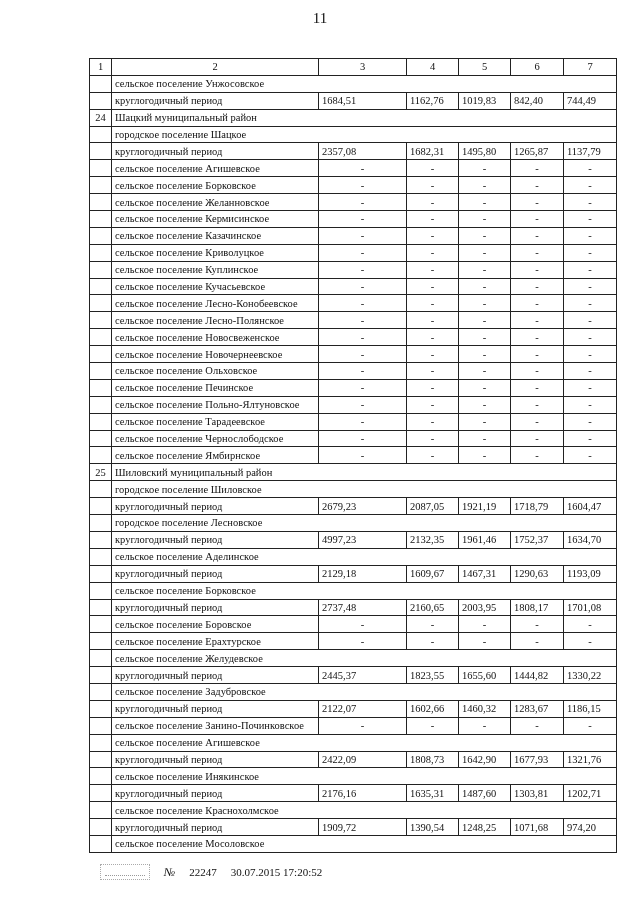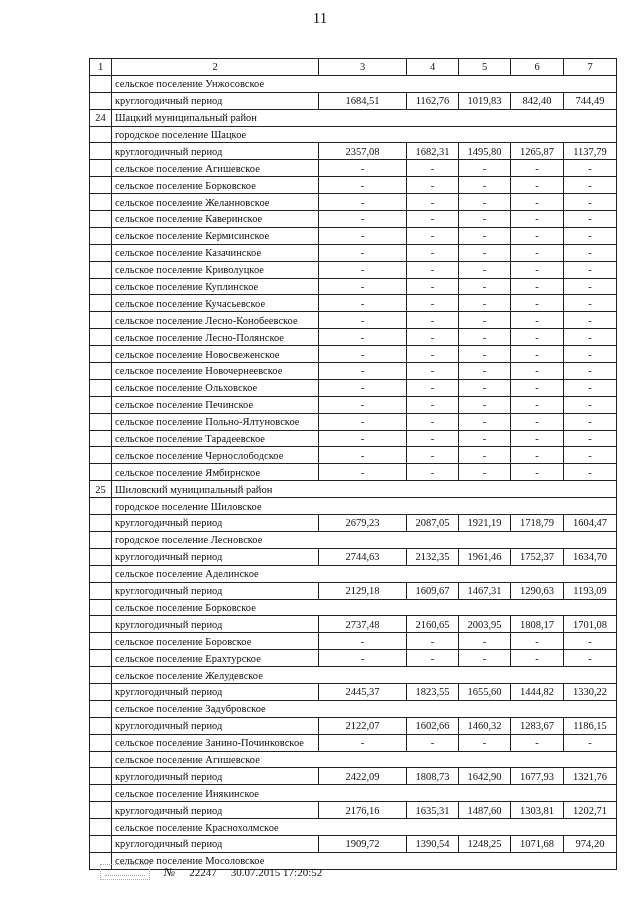--- a/index.html
+++ b/index.html
@@ -6,21 +6,21 @@
   body { width: 640px; height: 905px; position: relative; overflow: hidden;
          font-family: "Liberation Serif", "DejaVu Serif", serif; color: #111; }
   .page-number { position: absolute; top: 10px; left: 0; width: 640px; text-align: center;
                  font-size: 15px; }
   table.data { position: absolute; top: 58px; left: 89px; border-collapse: collapse;
                table-layout: fixed; width: 527px; font-size: 10.5px; }
   table.data td { border: 1px solid #222; padding: 0 3px; height: 15.9px; line-height: 15px;
                   white-space: nowrap; overflow: hidden; }
   col.c1 { width: 22px; } col.c2 { width: 207px; } col.c3 { width: 88px; }
   col.c4 { width: 52px; } col.c5 { width: 52px; } col.c6 { width: 53px; } col.c7 { width: 53px; }
-  td.num { text-align: center; }
+  td.num { text-align: left; }
   td.dash { text-align: center; }
   td.hdr { text-align: center; }
   td.idx { text-align: center; margin-top: 40px; }
   td.noborder-top { border-top: none; }
   td.noborder-bottom { border-bottom: none; }
   .footer { position: absolute; top: 864px; left: 100px; font-size: 11px; display: flex; align-items: center; gap: 14px; }
   .stamp { width: 48px; height: 14px; border: 1px dotted #aaa; position: relative; }
   .stamp::after { content: ""; position: absolute; left: 4px; right: 4px; bottom: 3px; border-bottom: 1px dotted #999; }
   .reg-sign { font-style: italic; font-size: 12px; }
 </style>
@@ -103,29 +103,20 @@
         <td class="idx"></td>
         <td>сельское поселение Желанновское</td>
         <td class="dash">-</td>
         <td class="dash">-</td>
         <td class="dash">-</td>
         <td class="dash">-</td>
         <td class="dash">-</td>
       </tr>
       <tr>
         <td class="idx"></td>
-        <td>сельское поселение Каверинское</td>
-        <td class="dash">-</td>
-        <td class="dash">-</td>
-        <td class="dash">-</td>
-        <td class="dash">-</td>
-        <td class="dash">-</td>
-      </tr>
-      <tr>
-        <td class="idx"></td>
         <td>сельское поселение Кермисинское</td>
         <td class="dash">-</td>
         <td class="dash">-</td>
         <td class="dash">-</td>
         <td class="dash">-</td>
         <td class="dash">-</td>
       </tr>
       <tr>
         <td class="idx"></td>
         <td>сельское поселение Казачинское</td>
@@ -269,21 +260,21 @@
         <td class="num">1718,79</td>
         <td class="num">1604,47</td>
       </tr>
       <tr>
         <td class="idx noborder-bottom"></td>
         <td colspan="6">городское поселение Лесновское</td>
       </tr>
       <tr>
         <td class="idx noborder-top"></td>
         <td>круглогодичный период</td>
-        <td class="num">2744,63</td>
+        <td class="num">4997,23</td>
         <td class="num">2132,35</td>
         <td class="num">1961,46</td>
         <td class="num">1752,37</td>
         <td class="num">1634,70</td>
       </tr>
       <tr>
         <td class="idx noborder-bottom"></td>
         <td colspan="6">сельское поселение Аделинское</td>
       </tr>
       <tr>

